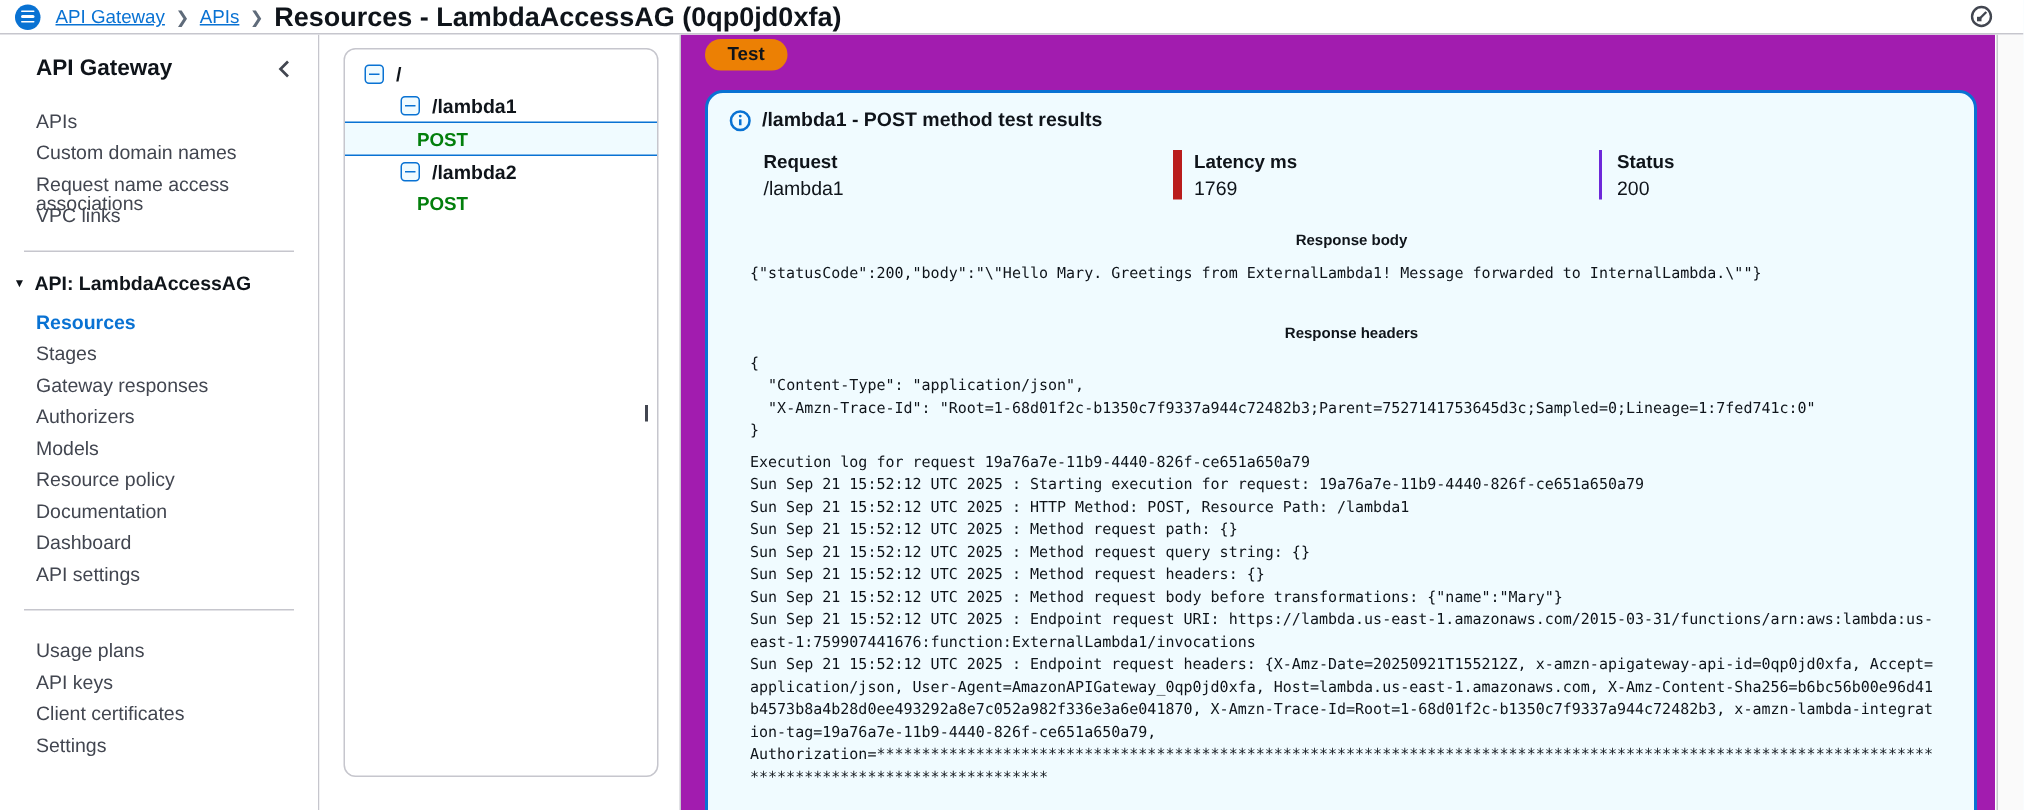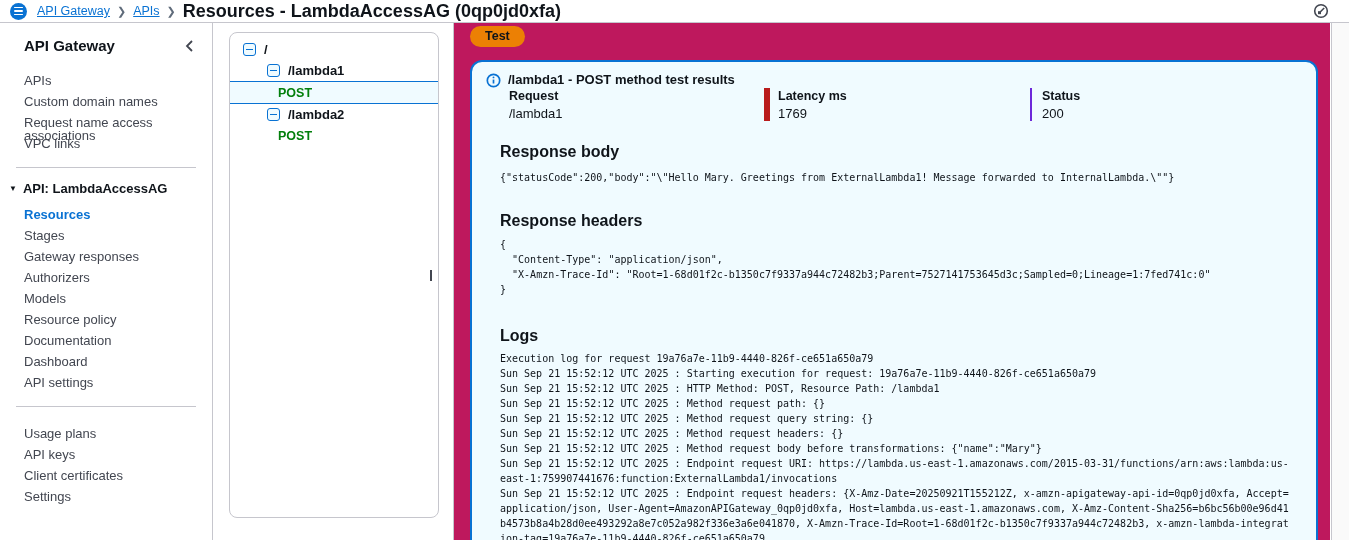--- a/index.html
+++ b/index.html
@@ -74,42 +74,42 @@
   .minus-box {
     width:13px; height:13px; border:1.5px solid #0972d3; border-radius:3px; background:#f0fbff;
     display:inline-flex; align-items:center; justify-content:center; margin-right:8px; flex:0 0 auto;
   }
   .minus-box i { display:block; width:7px; height:1.5px; background:#0972d3; }
   .tree-scroll-thumb {
     position:absolute; right:6px; top:237px; width:2px; height:11px; background:#424650; cursor:pointer;
   }
 
   
-  .main { position:absolute; top:23px; left:454px; right:19px; bottom:0; overflow:hidden; background:#be185d; }
+  .main { position:absolute; top:23px; left:454px; right:19px; bottom:0; overflow:hidden; background:#a21caf; }
   .test-btn {
     position:absolute; left:16px; top:3px; height:21px; padding:0 15px; border:none;
     border-radius:12px; background:#ec8004; color:#0f141a; font-weight:700; font-size:12.5px;
     font-family:"Liberation Sans", sans-serif; line-height:21px; cursor:pointer;
   }
   .flash {
     position:absolute; left:16px; top:37px; width:848px; height:870px;
     border:2px solid #0972d3; border-radius:12px; background:#f0fbff;
     padding:10px 14px;
   }
   .flash-header { display:flex; align-items:flex-start; gap:7px; }
   .info-icon { flex:0 0 auto; margin-top:1px; }
   .flash-title { font-weight:700; font-size:13px; line-height:16px; color:#0f141a;text-align:center; }
-  .stats { display:flex; margin-left:23px; margin-top:0; }
+  .stats { display:flex; margin-left:23px; margin-top:12px;gap:18px; }
   .stat-col { padding-top:1px; }
   .stat-col .lbl { font-weight:700; font-size:12.5px; line-height:15px; }
   .stat-col .val { font-size:13px; line-height:15px; margin-top:2px; }
   .stat-col.c1 { width:255px; }
   .stat-col.c2 { width:266px; border-left:6px solid #b91c1c; padding-left:8px; }
   .stat-col.c3 { flex:1; border-left:2px solid #6d28d9; padding-left:10px; }
-  .section-label { font-weight:700; font-size:16px; color:#0f141a; margin:22px 0 0 14px; }
+  .section-label { font-weight:700; font-size:10px; color:#0f141a; margin:22px 0 0 14px;text-align:center; }
   .section-label.hdrs { margin-top:27px; }
   .section-label.logs { margin-top:30px; }
   .code {
     font-family:"DejaVu Sans Mono", monospace; font-size:10px; line-height:15px;
     color:#0f141a; white-space:pre-wrap; word-break:break-all;
     margin:9px 0 0 14px; width:792px;
   }
   .code.hdrs { margin-top:7px; }
   .code.logs { margin-top:6px; }
 
@@ -247,21 +247,20 @@
 
     <div class="section-label">Response body</div>
     <pre class="code">{"statusCode":200,"body":"\"Hello Mary. Greetings from ExternalLambda1! Message forwarded to InternalLambda.\""}</pre>
 
     <div class="section-label hdrs">Response headers</div>
     <pre class="code hdrs">{
   "Content-Type": "application/json",
   "X-Amzn-Trace-Id": "Root=1-68d01f2c-b1350c7f9337a944c72482b3;Parent=7527141753645d3c;Sampled=0;Lineage=1:7fed741c:0"
 }</pre>
 
-    <div class="section-label logs">Logs</div>
     <pre class="code logs">Execution log for request 19a76a7e-11b9-4440-826f-ce651a650a79
 Sun Sep 21 15:52:12 UTC 2025 : Starting execution for request: 19a76a7e-11b9-4440-826f-ce651a650a79
 Sun Sep 21 15:52:12 UTC 2025 : HTTP Method: POST, Resource Path: /lambda1
 Sun Sep 21 15:52:12 UTC 2025 : Method request path: {}
 Sun Sep 21 15:52:12 UTC 2025 : Method request query string: {}
 Sun Sep 21 15:52:12 UTC 2025 : Method request headers: {}
 Sun Sep 21 15:52:12 UTC 2025 : Method request body before transformations: {"name":"Mary"}
 Sun Sep 21 15:52:12 UTC 2025 : Endpoint request URI: https://lambda.us-east-1.amazonaws.com/2015-03-31/functions/arn:aws:lambda:us-east-1:759907441676:function:ExternalLambda1/invocations
 Sun Sep 21 15:52:12 UTC 2025 : Endpoint request headers: {X-Amz-Date=20250921T155212Z, x-amzn-apigateway-api-id=0qp0jd0xfa, Accept=application/json, User-Agent=AmazonAPIGateway_0qp0jd0xfa, Host=lambda.us-east-1.amazonaws.com, X-Amz-Content-Sha256=b6bc56b00e96d41b4573b8a4b28d0ee493292a8e7c052a982f336e3a6e041870, X-Amzn-Trace-Id=Root=1-68d01f2c-b1350c7f9337a944c72482b3, x-amzn-lambda-integration-tag=19a76a7e-11b9-4440-826f-ce651a650a79,
 Authorization=******************************************************************************************************************************************************</pre>

